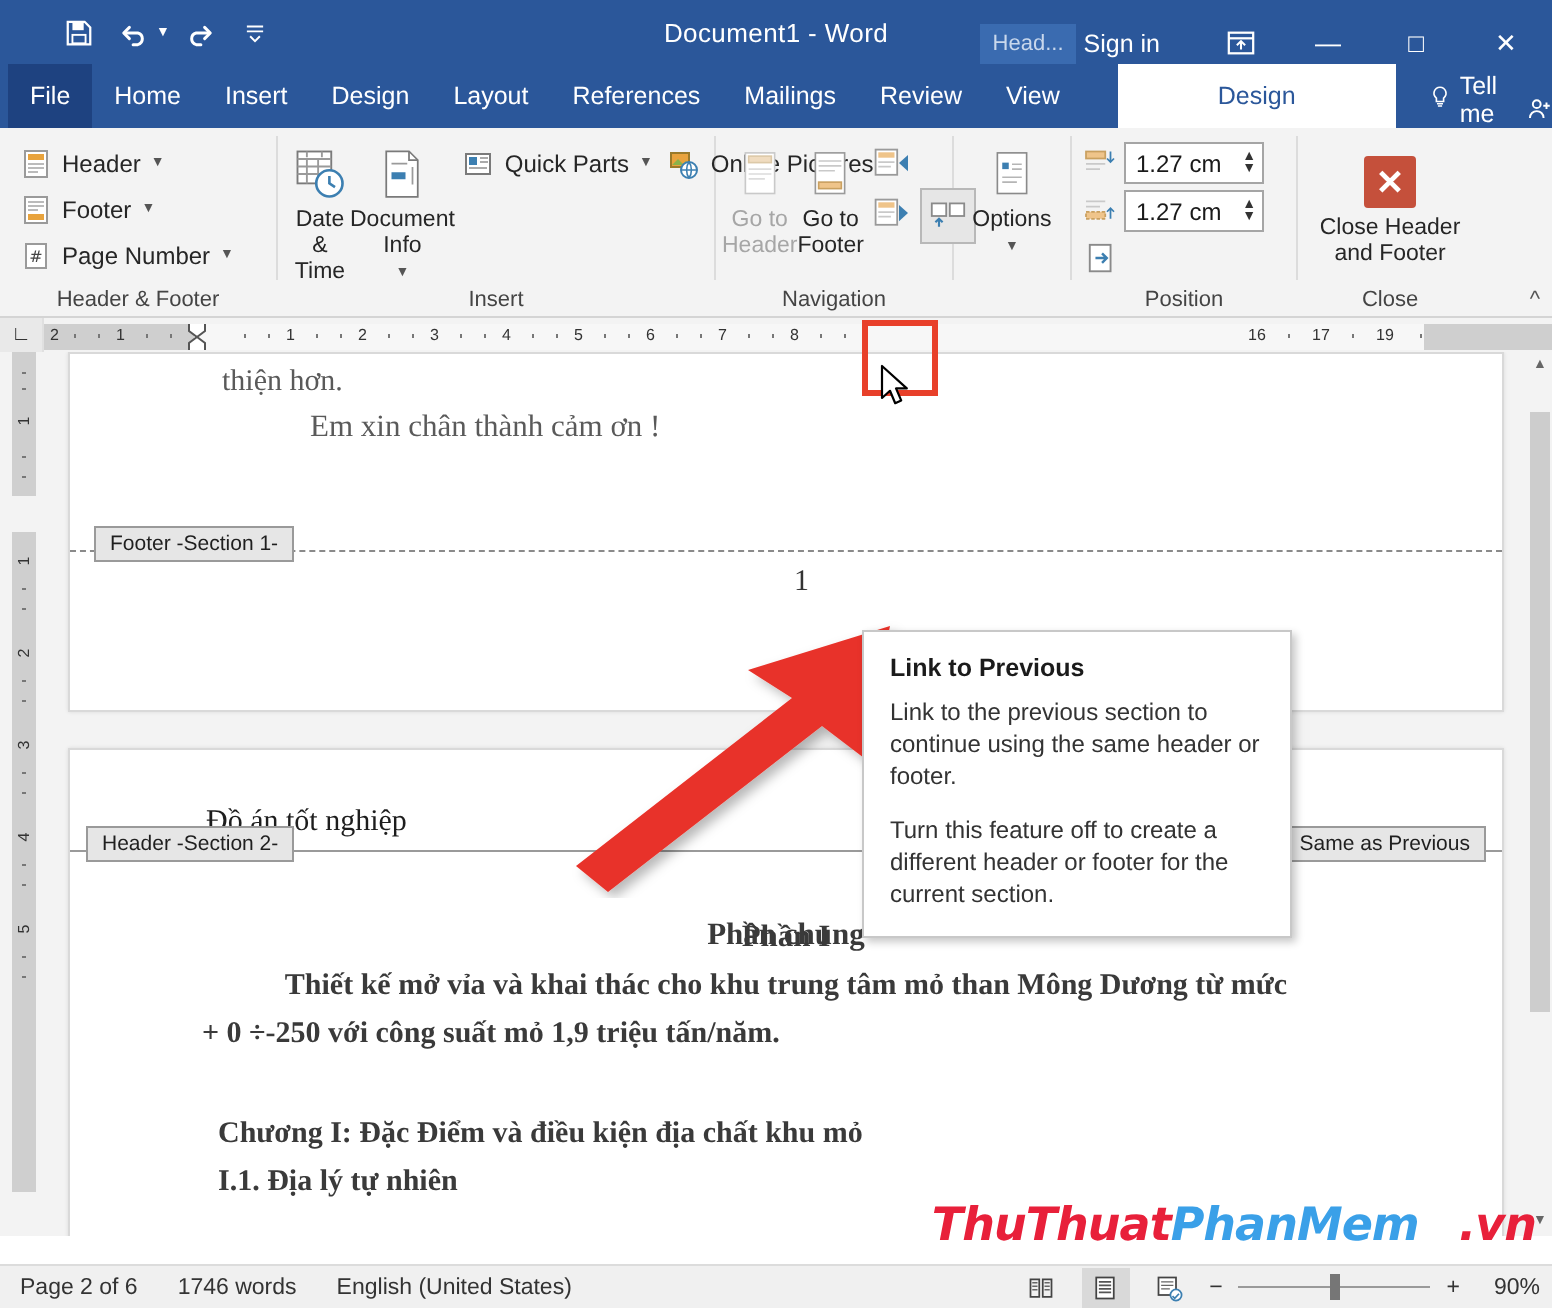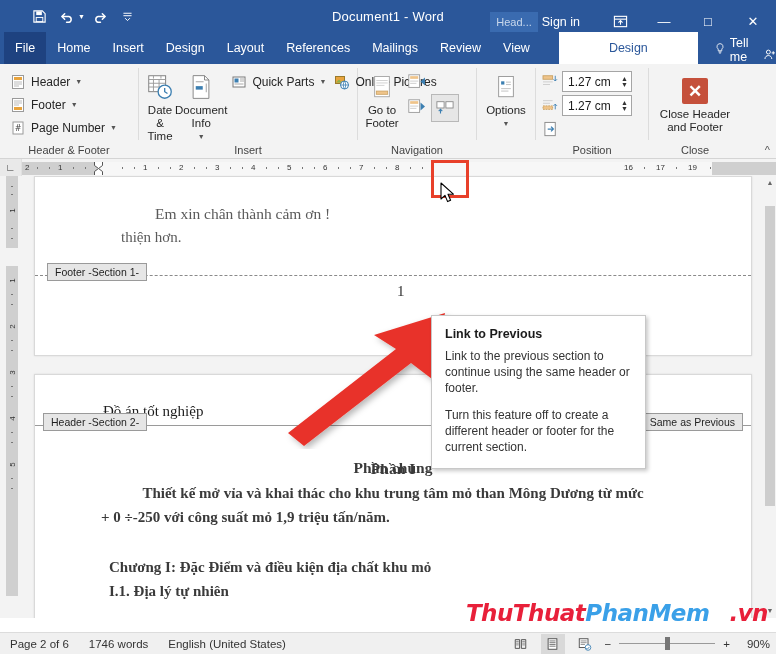--- a/index.html
+++ b/index.html
@@ -373,20 +373,30 @@
         </div>
       </div>
     </div>
     <div class="rgroup-label">Insert</div>
   </div>
 
   <div class="rsep"></div>
 
   <div class="rgroup" style="width:118px">
     <div class="rgroup-body" style="padding-left:3px;">
+      <div class="big-btn dim" style="width:42px">
+        <span class="glyph">
+          <svg width="26" height="30" viewBox="0 0 32 32">
+              <rect x="7" y="3" width="18" height="25" fill="#fff" stroke="#c9c9c9"></rect>
+              <rect x="9" y="5" width="14" height="4" fill="#f0dcc0" stroke="#dcc9a8"></rect>
+              <path d="M9 13h14M9 16h14M9 19h10" stroke="#dcdcdc"></path>
+            </svg>
+        </span>
+        <span>Go to Header</span>
+      </div>
       <div class="big-btn" style="width:42px">
         <span class="glyph">
           <svg width="26" height="30" viewBox="0 0 32 32">
               <rect x="7" y="3" width="18" height="25" fill="#fff" stroke="#9a9a9a"></rect>
               <rect x="9" y="21" width="14" height="4" fill="#efc48a" stroke="#c9a060"></rect>
               <path d="M9 8h14M9 11h14M9 14h10" stroke="#c9c9c9"></path>
             </svg>
         </span>
         <span>Go to Footer</span>
       </div>
@@ -585,21 +595,21 @@
     <div class="vdot" style="top:256px;"></div>
       <div class="vdot" style="top:266px;"></div>
     <div class="vnum" style="top:284px;">5</div>
     <div class="vdot" style="top:302px;"></div>
       <div class="vdot" style="top:312px;"></div>
   </div>
 
   <div class="canvas">
 
     <div class="page page1">
-      <div class="doc-text dt-grey" style="position:absolute;left:86px;top:6px;font-size:15px;margin-top:46px;">thiện hơn.</div>
+      <div class="doc-text dt-grey" style="position:absolute;left:76px;top:6px;font-size:15px;">thiện hơn.</div>
       <div class="doc-text dt-grey" style="position:absolute;left:120px;top:28px;font-size:15.5px;">Em xin chân thành cảm ơn !</div>
       <div class="dashed-line" style="position:absolute;left:0;right:0;top:98px;"></div>
       <span class="section-tag" style="position:absolute;left:12px;top:86px;">Footer -Section 1-</span>
       <div class="doc-text" style="position:absolute;left:362px;top:106px;font-size:15px;color:#333;">1</div>
     </div>
 
     <div class="page page2">
       <div class="doc-text" style="position:absolute;left:68px;top:28px;font-size:15px;color:#1d1d1d;">Đồ án tốt nghiệp</div>
       <div class="dashed-line" style="position:absolute;left:0;right:0;top:50px;border-top:1px solid #9a9a9a;"></div>
       <span class="section-tag" style="position:absolute;left:8px;top:38px;">Header -Section 2-</span>

